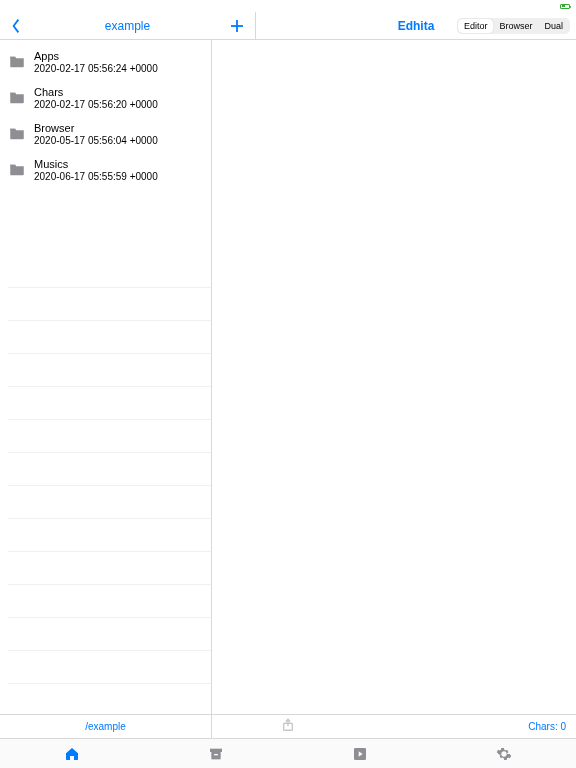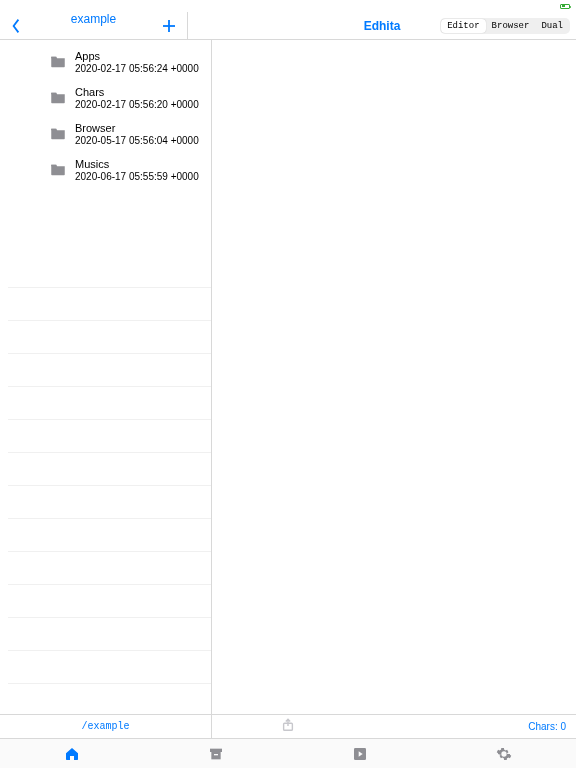--- a/index.html
+++ b/index.html
@@ -18,21 +18,21 @@
     content:""; position:absolute; right:-2px; top:1px; width:1.5px; height:2px; background:#3a3; border-radius:0 1px 1px 0;
   }
   .statusbar .battery .fill { position:absolute; left:0.5px; top:0.5px; bottom:0.5px; width:40%; background:#3a3; }
 
   
   .navbar {
     position: absolute; top: 12px; left: 0; right: 0; height: 28px;
     display: flex; border-bottom: 1px solid #d8d8d8;
   }
   .nav-left {
-    width: 188px; height: 100%; display: flex; justify-content: center;
+    width: 256px; height: 100%; display: flex; align-items: center; justify-content: center;
     border-right: 1px solid #d8d8d8; position: relative;
   }
   .nav-right {
     flex: 1; height: 100%; display: flex; align-items: center; justify-content: center;
     position: relative;
   }
   .nav-title-left { color: #007aff; font-size: 12px; font-weight: 400; }
   .nav-title-right { color: #007aff; font-size: 12px; font-weight: 700; }
 
   .back-btn {
@@ -46,21 +46,21 @@
     display: flex; align-items: center; justify-content: center; cursor: pointer;
   }
   .add-btn svg { width: 14px; height: 14px; stroke: #007aff; stroke-width: 1.8; fill: none; }
 
   .segctl {
     position: absolute; right: 6px; top: 50%; transform: translateY(-50%);
     display: flex; background: #efefef; border-radius: 5px; padding: 1px;
     font-size: 9px;
   }
   .segctl .seg {
-    padding: 2px 6px; border-radius: 4px; cursor: pointer; color: #000; font-family: Liberation Mono, monospace;
+    padding: 2px 6px; border-radius: 4px; cursor: pointer; color: #000;
   }
   .segctl .seg.sel {
     background: #fff; box-shadow: 0 0 1px rgba(0,0,0,.25);
   }
 
   
   .main {
     position: absolute; top: 40px; bottom: 54px; left: 0; right: 0; display: flex;
   }
   .sidebar {
@@ -68,41 +68,40 @@
   }
   .content {
     flex: 1; background: #fff;
   }
 
   
   .rows { padding-top: 4px; }
   .row {
     display: flex; align-items: center; height: 36px; padding-left: 8px;
     cursor: pointer;
-    margin-left: 41px;
   }
   .row .icon { width: 18px; height: 18px; margin-right: 8px; flex-shrink:0; }
   .row .icon svg { width: 18px; height: 18px; fill: #8e8e93; }
   .row .txt { display: flex; flex-direction: column; justify-content: center; line-height: 1.1; }
   .row .name { font-size: 11px; color: #000; }
   .row .ts   { font-size: 10px; color: #000; margin-top: 1px; }
 
   
   .seps { position:absolute; left:8px; right:0; top:215px; }
   .seps div { height: 33px; border-bottom: 1px solid #f0f0f0; }
 
   
   .strip {
     position: absolute; left: 0; right: 0; bottom: 30px; height: 24px;
     border-top: 1px solid #d8d8d8; display: flex;
   }
   .strip-left {
     width: 212px; border-right: 1px solid #d8d8d8;
     display: flex; align-items: center; justify-content: center;
-    color: #007aff; font-size: 10px; font-family: Liberation Mono, monospace;
+    color: #007aff; font-size: 10px;
   }
   .strip-right {
     flex: 1; display: flex; align-items: center; justify-content: center;
     padding: 0 10px;
   }
   .share-icn svg { width: 14px; height: 14px; stroke: #c7c7cc; fill: none; stroke-width: 1.6; }
   .chars { color: #007aff; font-size: 10px; }
 
   
   .tabbar {

